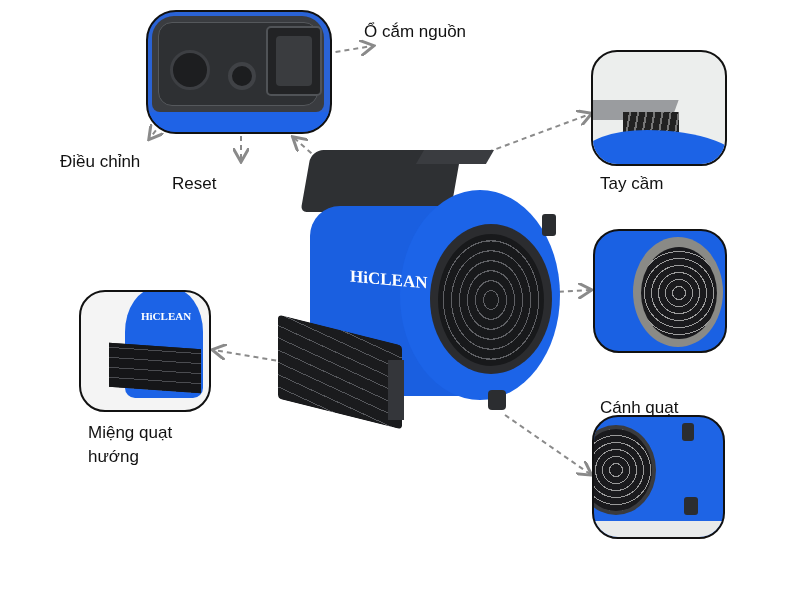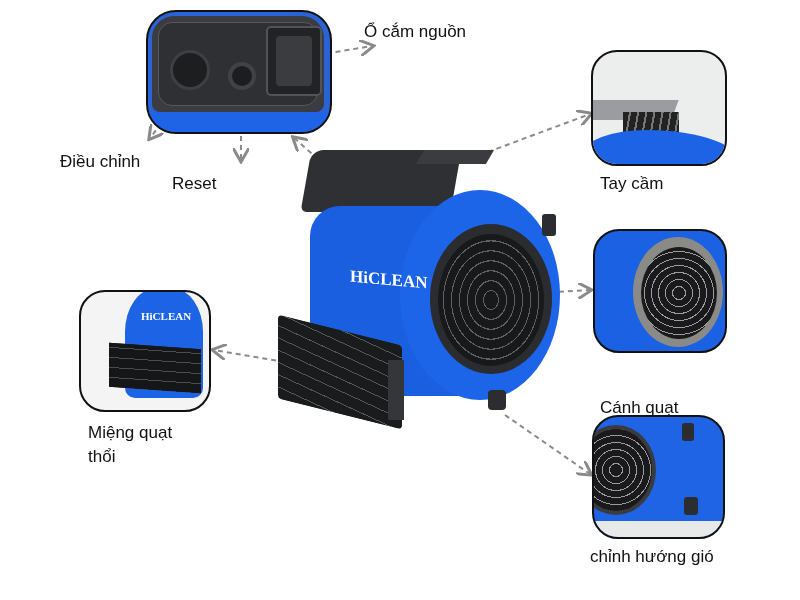--- a/index.html
+++ b/index.html
@@ -106,18 +106,17 @@
 <div class="label" style="left:172px; top:172px; width:110px;">
   <div>Reset</div>
 </div>
 
 <div class="label" style="left:600px; top:172px; width:120px;">Tay cầm</div>
 
 <div class="label" style="left:600px; top:356px; width:120px;margin-top:40px;">Cánh quạt</div>
 
 <div class="label" style="left:88px; top:421px; width:130px;">
   <div>Miệng quạt</div>
-  <div>thổi</div>
+  <div>hướng</div>
 </div>
 
 <div class="label" style="left:590px; top:545px; width:150px;">
-  <div>chỉnh hướng gió</div>
 </div>
 
 </body></html>

